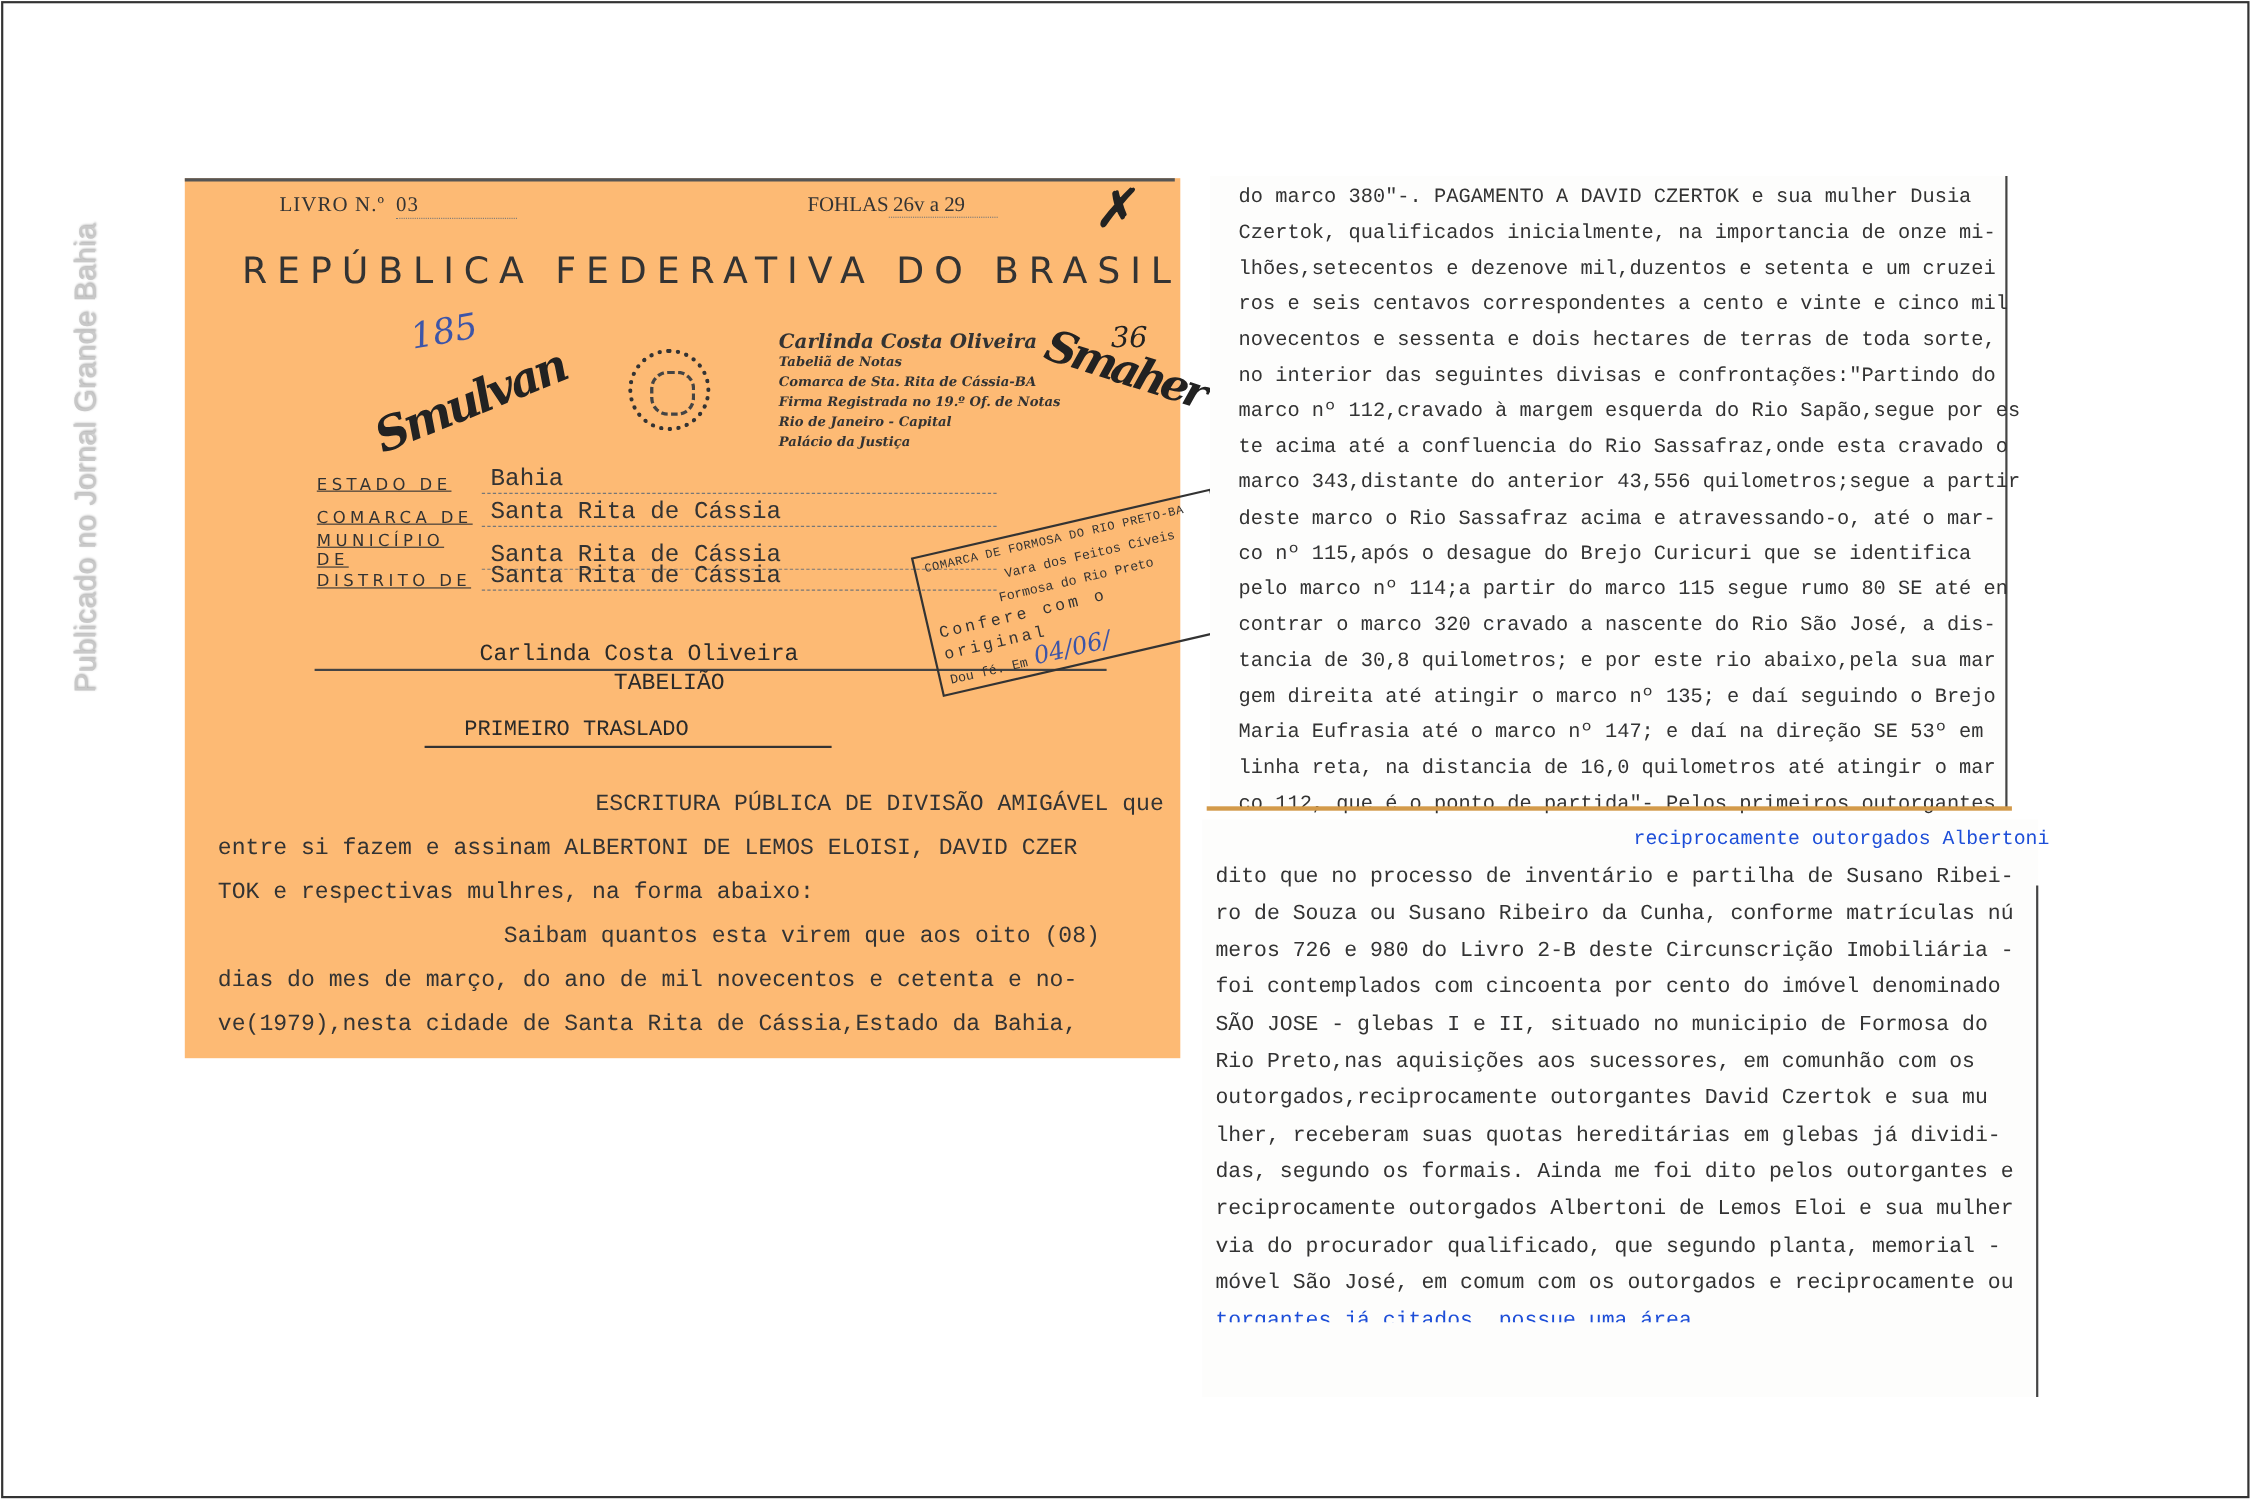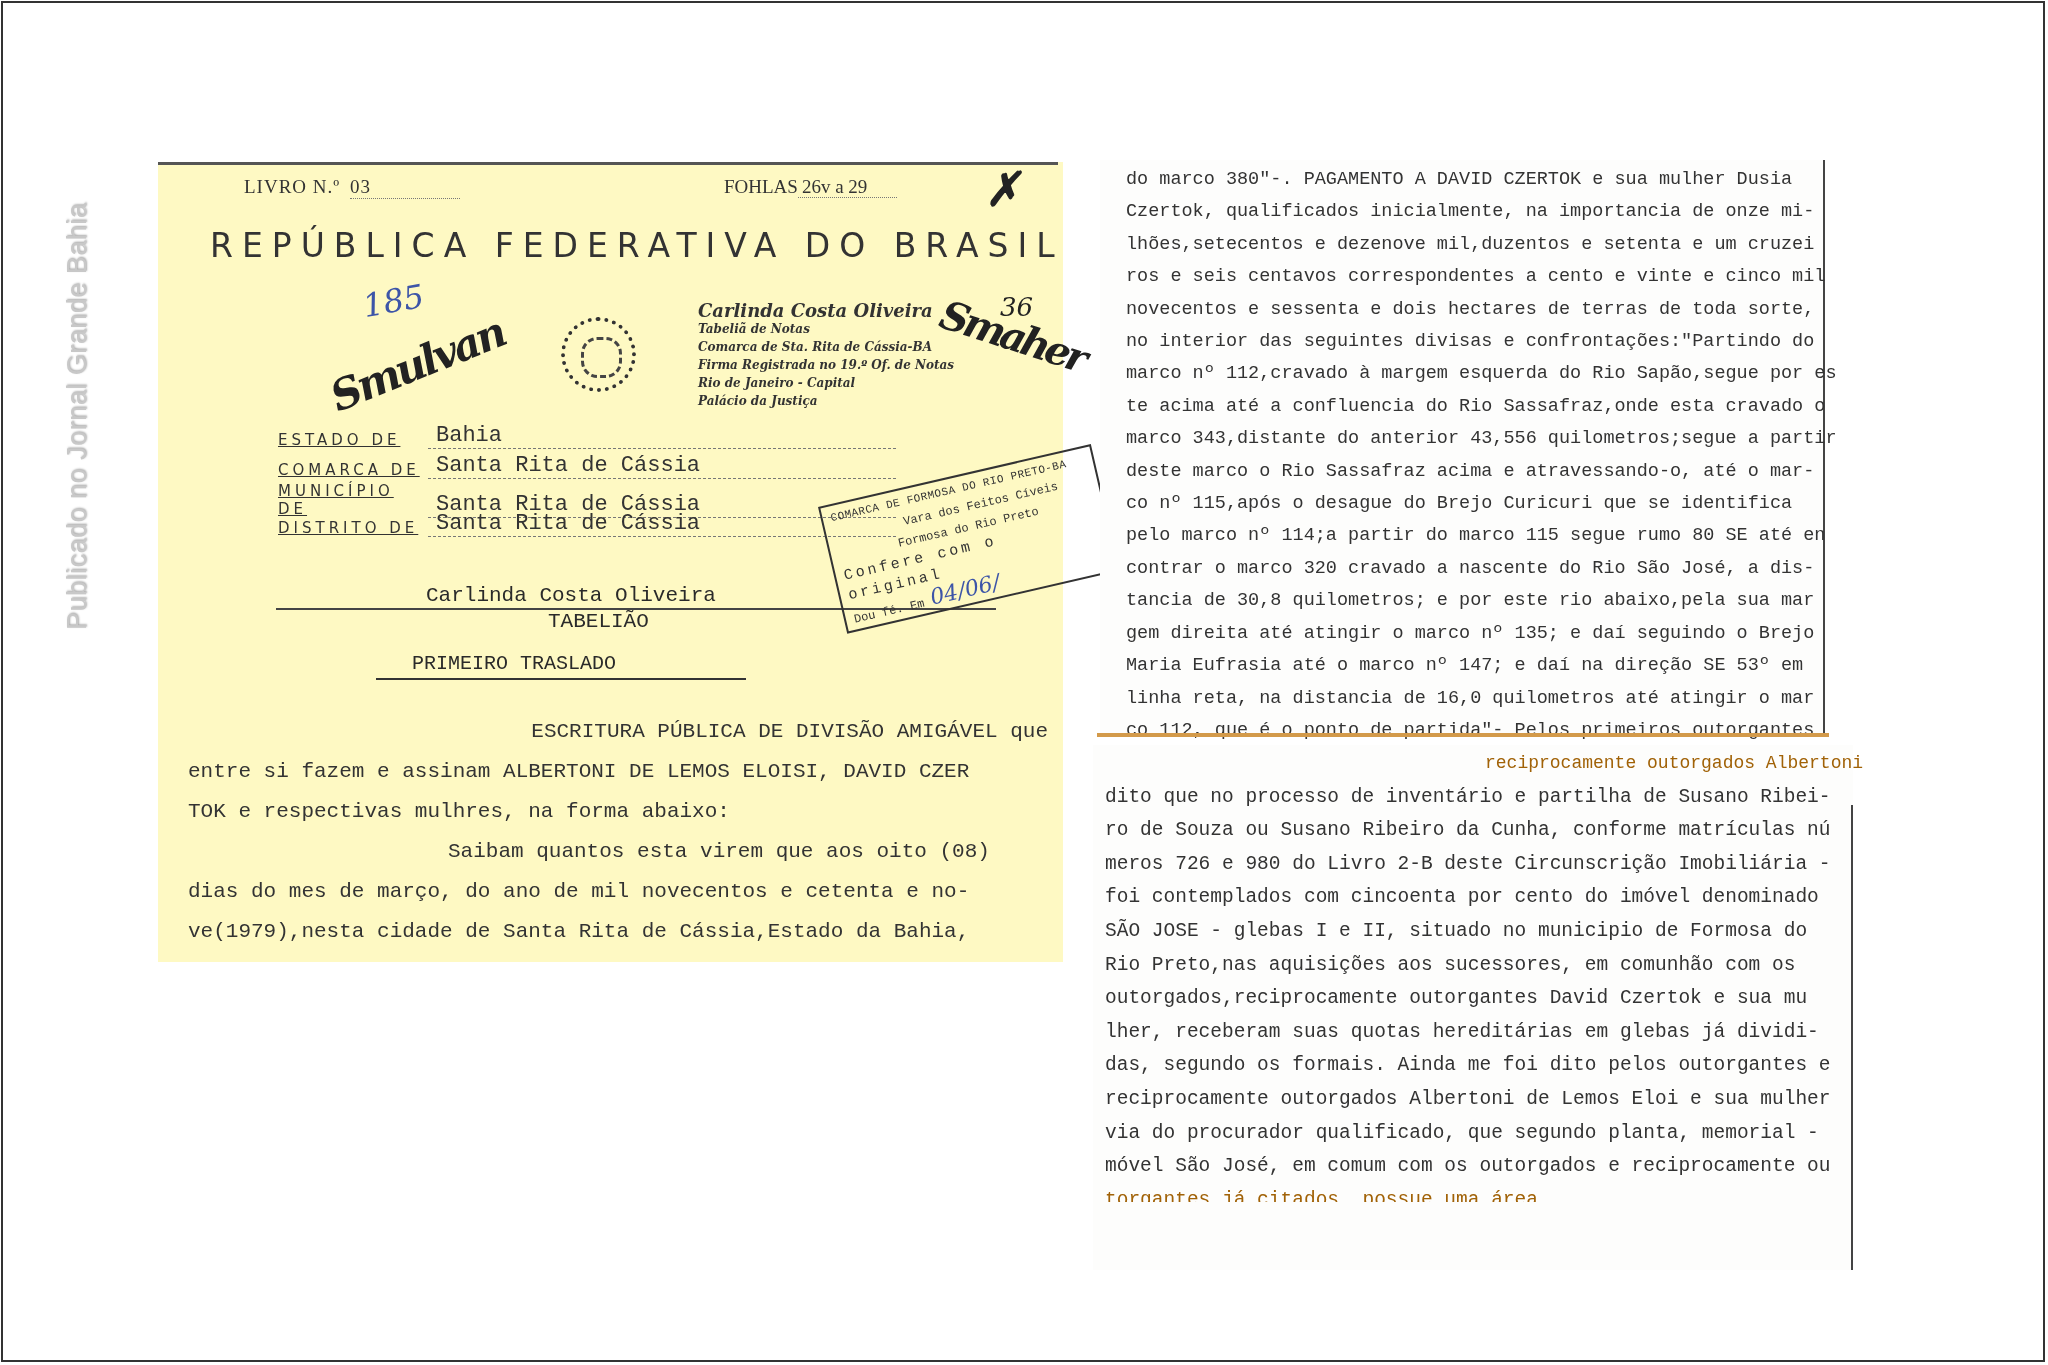--- a/index.html
+++ b/index.html
@@ -1,21 +1,21 @@
 <!DOCTYPE html>
 <html><head>
 <meta charset="utf-8">
 <style>
   html, body { margin:0; padding:0; background:#ffffff; }
   body { width:2048px; height:1365px; position:relative; overflow:hidden; font-family:"DejaVu Sans Mono", monospace; color:#2a2a2a; }
   .frame { position:absolute; left:1px; top:1px; width:2044px; height:1361px; border:2px solid #333; box-sizing:border-box; }
   .watermark { position:absolute; left:62px; top:630px; transform-origin:left top; transform:rotate(-90deg); font-family:"Liberation Sans", sans-serif; font-size:27px; color:#c8c8c8; white-space:nowrap; text-shadow:1px 1px 2px #aaa; letter-spacing:0.5px; }
 
   
-  .page-left { position:absolute; left:158px; top:162px; width:905px; height:800px; background:#fef9c3; }
+  .page-left { position:absolute; left:168px; top:162px; width:905px; height:800px; background:#fdba74; }
   .page-left .topline { position:absolute; left:0; top:0; width:900px; height:3px; background:#555; }
   .mono { font-family:"Liberation Mono", monospace; }
   .abs { position:absolute; white-space:nowrap; }
 
   .livro { left:86px; top:14px; font-size:19px; font-family:"Liberation Serif", serif; letter-spacing:1px; color:#333; }
   .livro .dots { display:inline-block; width:110px; border-bottom:1px dotted #777; margin-left:4px; }
   .fohlas { left:566px; top:14px; font-size:19px; font-family:"Liberation Serif", serif; color:#333; }
   .fohlas .val { border-bottom:1px dotted #777; padding:0 30px 0 4px; }
   .republica { left:52px; top:64px; font-size:33px; letter-spacing:9px; font-family:"DejaVu Sans", sans-serif; color:#333; }
 
@@ -57,21 +57,21 @@
   
   .page-rt { position:absolute; left:1100px; top:160px; width:725px; height:575px; background:#fdfdfc; }
   .page-rt .vline { position:absolute; right:0; top:0; width:2px; height:575px; background:#444; }
   .rt-text { left:26px; top:4px; font-size:18.5px; line-height:32.4px; }
   .orange-rule { position:absolute; left:1097px; top:733px; width:732px; height:4px; background:#d39a4a; }
 
   
   .page-rb { position:absolute; left:1093px; top:745px; width:760px; height:525px; background:#fdfdfc; }
   .page-rb .vline { position:absolute; right:0; top:60px; width:2px; height:465px; background:#444; }
   .rb-text { left:12px; top:2px; font-size:19.5px; line-height:33.6px; }
-  .faded { color:#a16207; }
+  .faded { color:#1d4ed8; }
 </style>
 </head>
 <body>
 
 <div class="frame"></div>
 
 <div class="watermark">Publicado no Jornal Grande Bahia</div>
 
 <div class="page-left">
   <div class="topline"></div>

